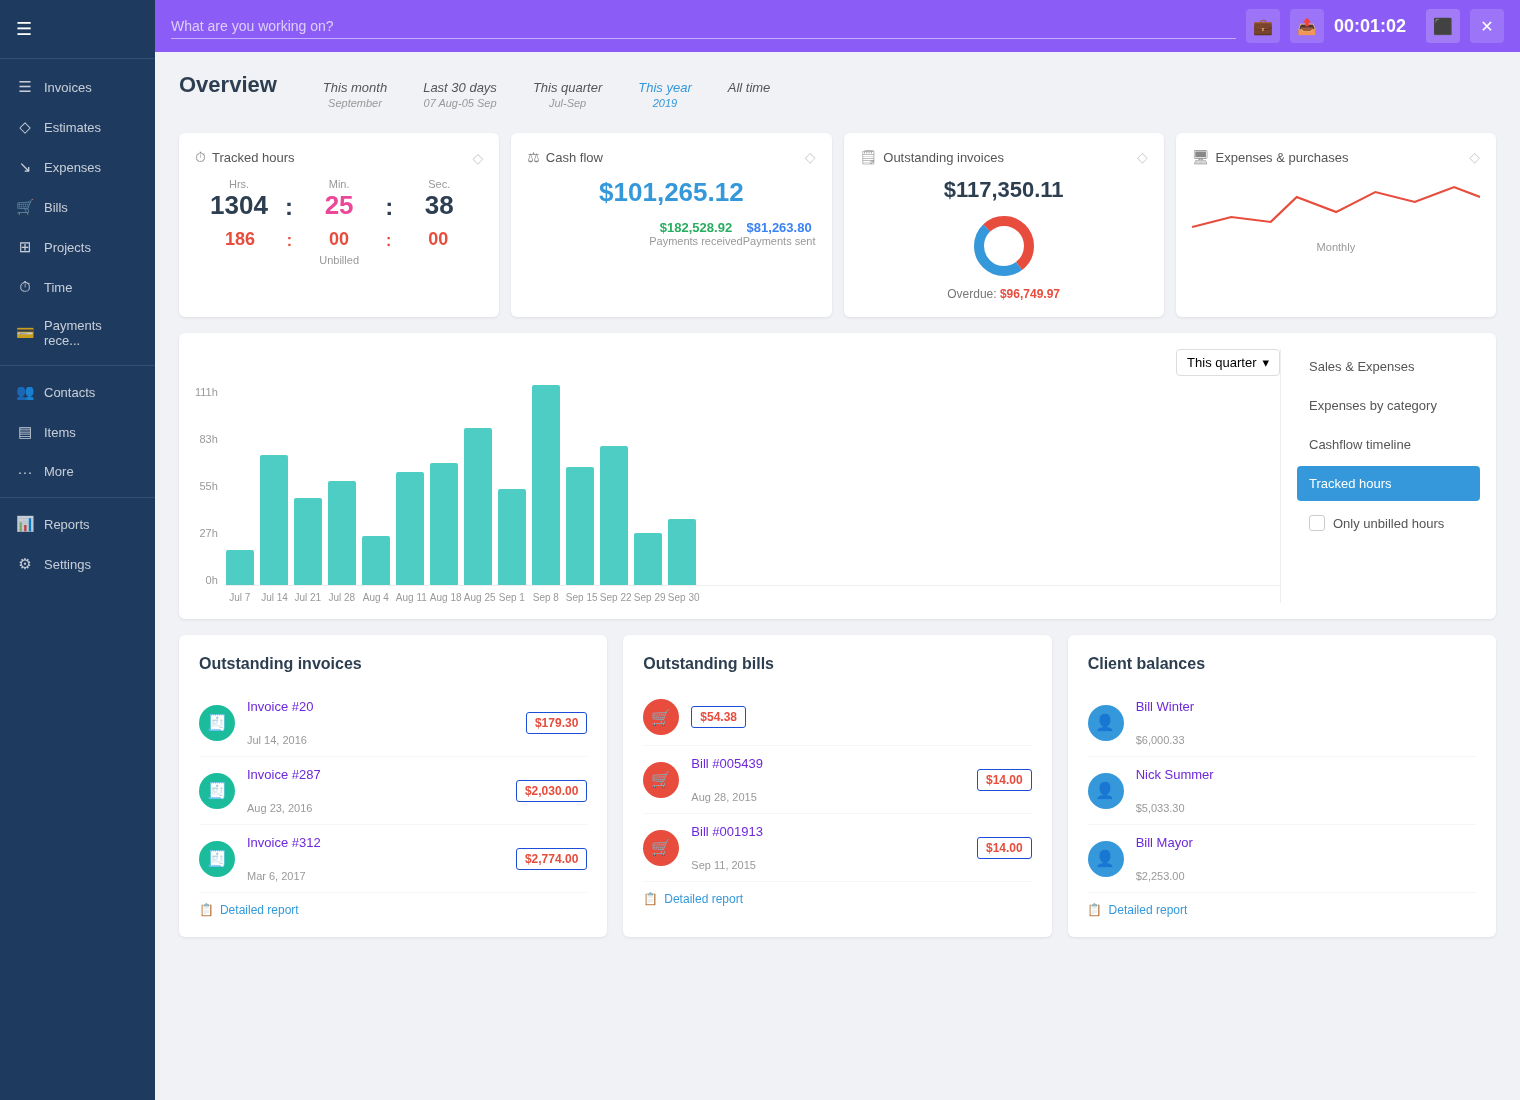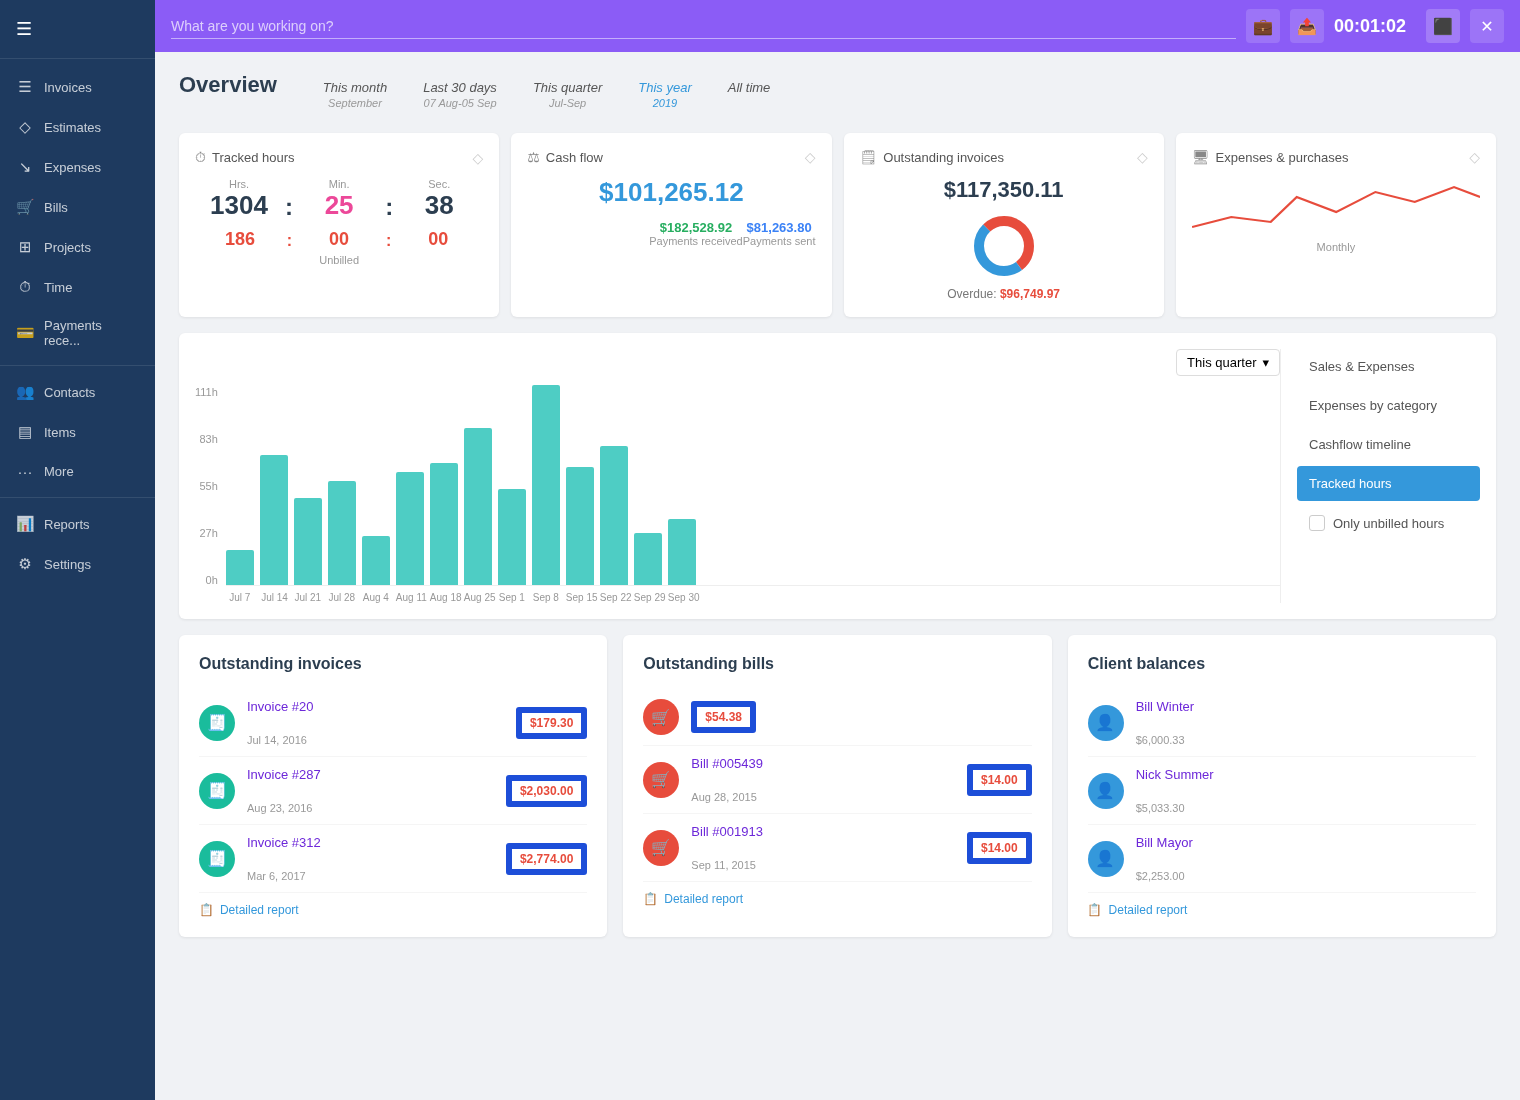--- a/index.html
+++ b/index.html
@@ -294,21 +294,21 @@
       font-size: 16px;
       flex-shrink: 0;
     }
     .avatar-teal { background: #1abc9c; color: #fff; }
     .avatar-red { background: #e74c3c; color: #fff; }
     .avatar-blue { background: #3498db; color: #fff; }
     .list-info { flex: 1; }
     .list-name { font-size: 13px; color: #6d28d9; font-weight: 500; cursor: pointer; }
     .list-date { font-size: 11px; color: #999; margin-top: 20px; }
     .list-badge {
-      border: 6px solid #1d4ed8;
+      border: 1px solid #1d4ed8;
       color: #e74c3c;
       padding: 3px 8px;
       border-radius: 3px;
       font-size: 12px;
       font-weight: 600;
     }
     .detailed-report {
       display: flex;
       align-items: center;
       gap: 6px;

